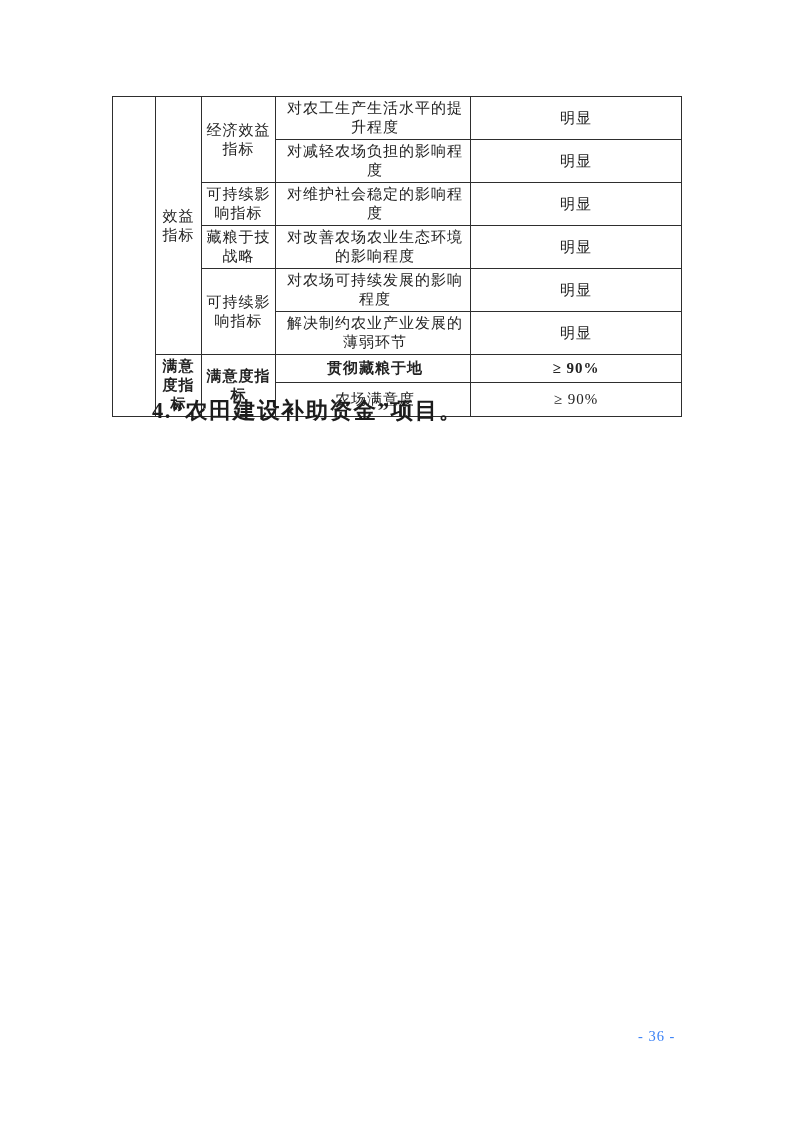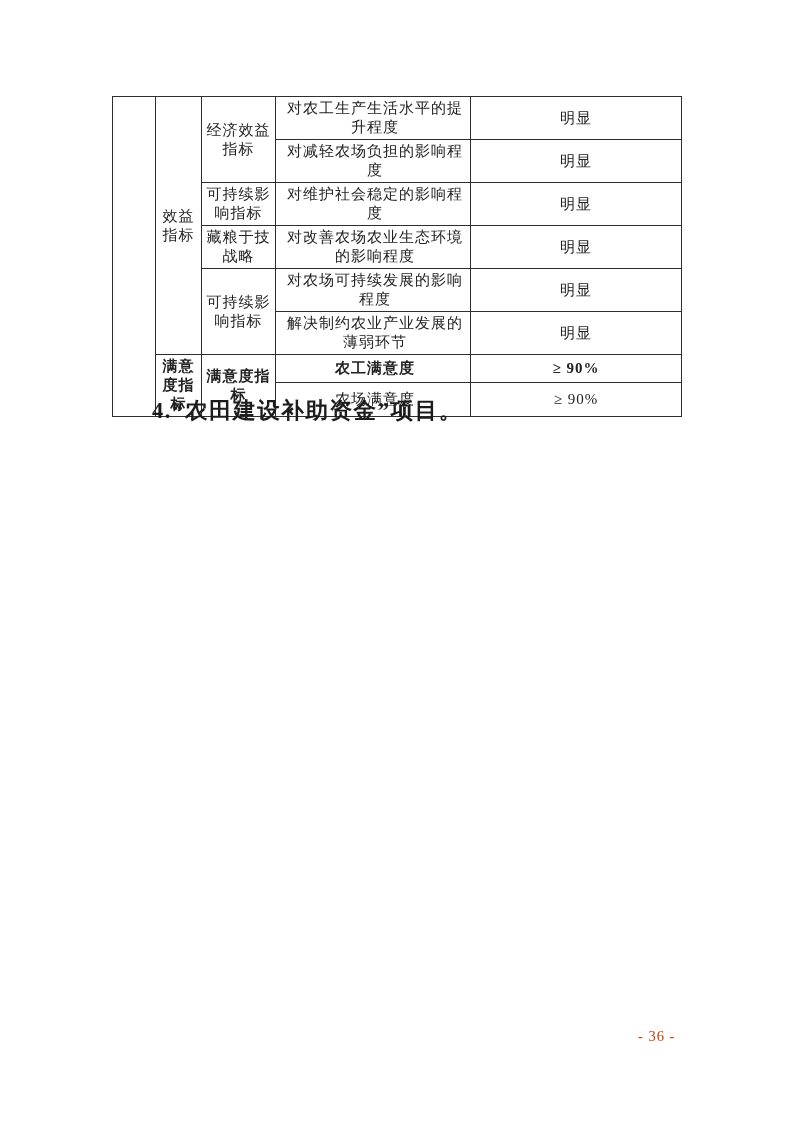--- a/index.html
+++ b/index.html
@@ -65,21 +65,21 @@
   .text-body p {
     text-indent: 48px;
   }
 
   
   .page-number {
     position: absolute;
     left: 638px; top: 1028px;
     font-size: 14.5px;
     letter-spacing: 1px;
-    color: #c2410c;
+    color: #3b82f6;
   }
 </style>
 </head>
 <body>
 
 <div class="page">
 
   <table class="indicator-table">
     <colgroup>
       <col style="width:43px">
@@ -115,21 +115,21 @@
         <td class="cD">对农场可持续发展的影响程度</td>
         <td class="cE">明显</td>
       </tr>
       <tr class="r6">
         <td class="cD">解决制约农业产业发展的薄弱环节</td>
         <td class="cE">明显</td>
       </tr>
       <tr class="r7">
         <td class="cB" rowspan="2">满意度指标</td>
         <td class="cC" rowspan="2">满意度指标</td>
-        <td class="cD">农工满意度</td>
+        <td class="cD">贯彻藏粮于地</td>
         <td class="cE">≥ 90%</td>
       </tr>
       <tr class="r8">
         <td class="cD">农场满意度</td>
         <td class="cE">≥ 90%</td>
       </tr>
     </tbody>
   </table>
 
   <div class="text-body">

